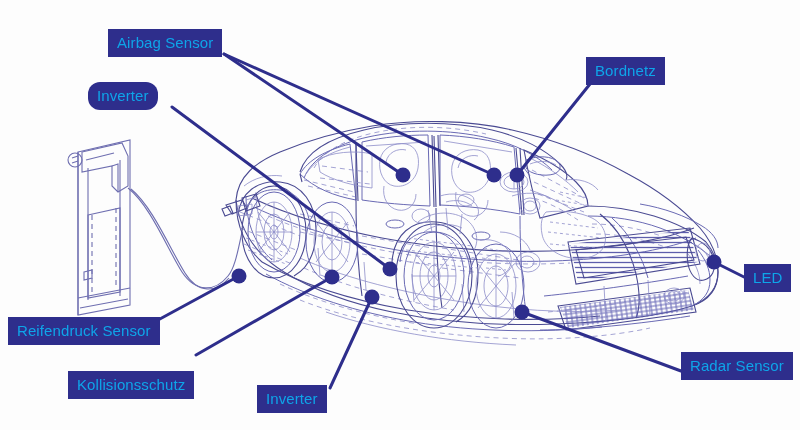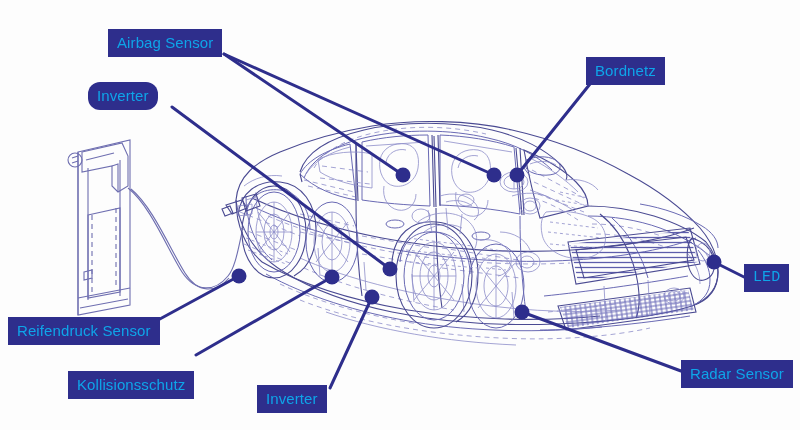--- a/index.html
+++ b/index.html
@@ -289,20 +289,20 @@
         <circle cx="332" cy="277" r="7.5" fill="#2e2e8c"></circle>
         <circle cx="372" cy="297" r="7.5" fill="#2e2e8c"></circle>
         <circle cx="522" cy="312" r="7.5" fill="#2e2e8c"></circle>
       </g>
   </svg>
 
   <div id="labels">
       <div class="lbl" style="left: 108px; top: 29px;">Airbag Sensor</div>
       <div class="lbl" style="left: 88px; top: 82px; border-radius: 12px;">Inverter</div>
       <div class="lbl" style="left: 586px; top: 57px;">Bordnetz</div>
-      <div class="lbl" style="left: 744px; top: 264px; font-family: Liberation Mono, monospace;">LED</div>
+      <div class="lbl" style="left: 744px; top: 264px;">LED</div>
       <div class="lbl" style="left: 8px; top: 317px; text-align: right;">Reifendruck Sensor</div>
       <div class="lbl" style="left: 68px; top: 371px;">Kollisionsschutz</div>
       <div class="lbl" style="left: 257px; top: 385px;">Inverter</div>
-      <div class="lbl" style="left: 681px; top: 360px;">Radar Sensor</div>
+      <div class="lbl" style="left: 681px; top: 352px;">Radar Sensor</div>
     </div>
 
 </div>
 
 </body></html>

